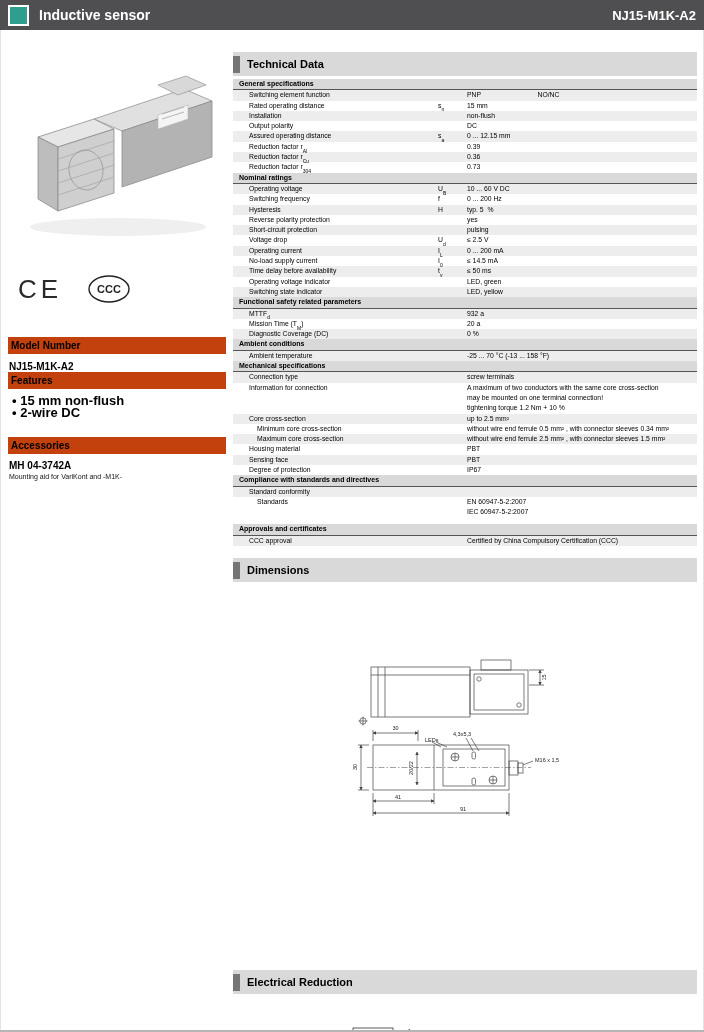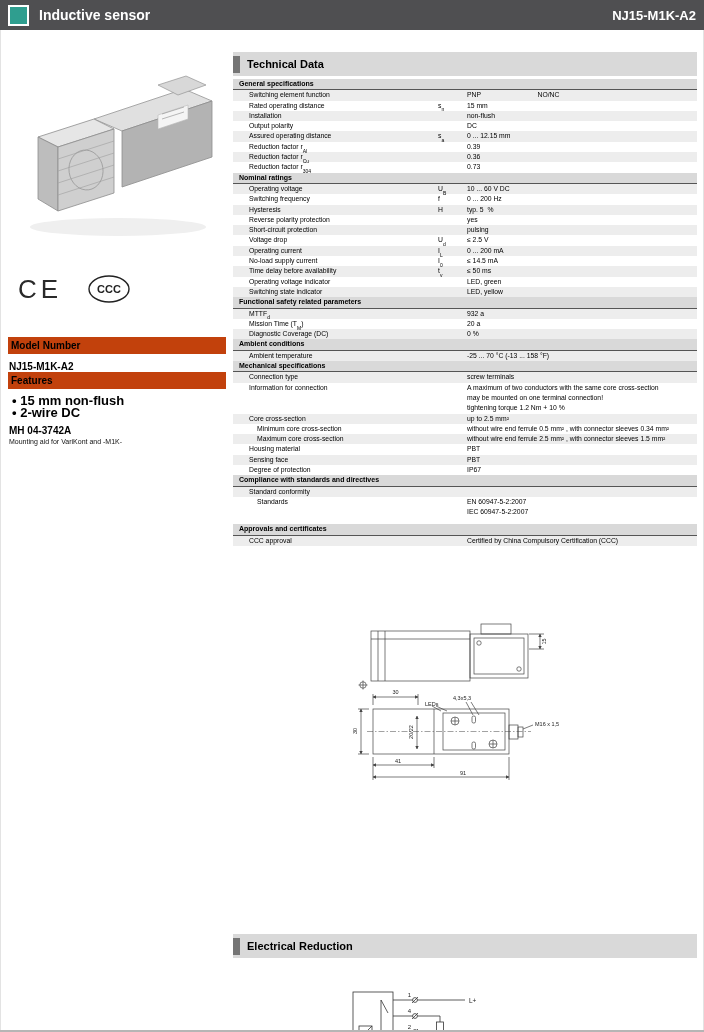--- a/index.html
+++ b/index.html
@@ -92,20 +92,21 @@
 
     <div class="lbar mt-model">Model Number</div>
     <div class="model-value">NJ15-M1K-A2</div>
 
     <div class="lbar mt-feat">Features</div>
     <ul class="feat-list">
       <li>15 mm non-flush</li>
       <li>2-wire DC</li>
     </ul>
 
+    <div class="lbar mt-acc">Accessories</div>
     <div class="acc-name">MH 04-3742A</div>
     <div class="acc-desc">Mounting aid for VariKont and -M1K-</div>
   </aside>
 
   <main class="rightcol">
 
     <div class="section-bar">
       <span class="edge"></span>
       <span>Technical Data</span>
     </div>
@@ -300,20 +301,24 @@
         <div class="trow gap thead">
           <span class="hl">Approvals and certificates</span>
         </div>
         <div class="trow alt">
           <span class="tl">CCC approval</span>
           <span class="ts"></span>
           <span class="tv">Certified by China Compulsory Certification (CCC)</span>
         </div>
       </div>
 
+    <div class="section-bar bar-dims">
+      <span class="edge"></span>
+      <span>Dimensions</span>
+    </div>
 
     <div class="dims-area">
       <svg width="250" height="200" viewBox="0 0 250 200">
         <defs>
           <marker id="ar" viewBox="0 0 10 10" refX="9" refY="5" markerWidth="5.5" markerHeight="5.5" orient="auto-start-reverse">
             <path d="M0,0 L10,5 L0,10 z" fill="#444"></path>
           </marker>
         </defs>
 
         <g stroke="#444" stroke-width="0.7" fill="none">

